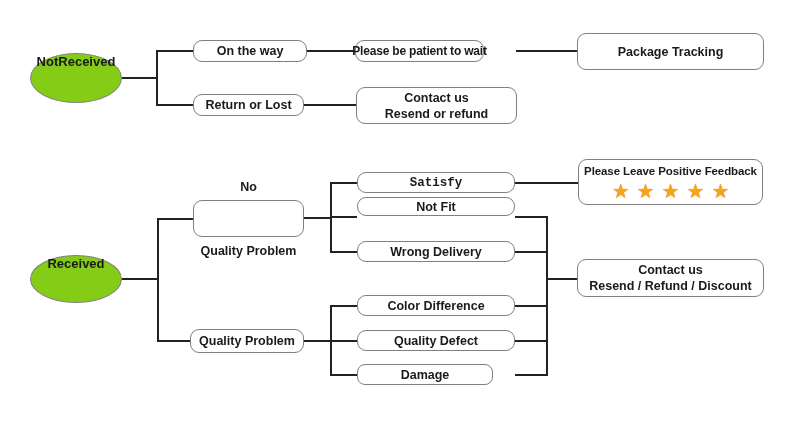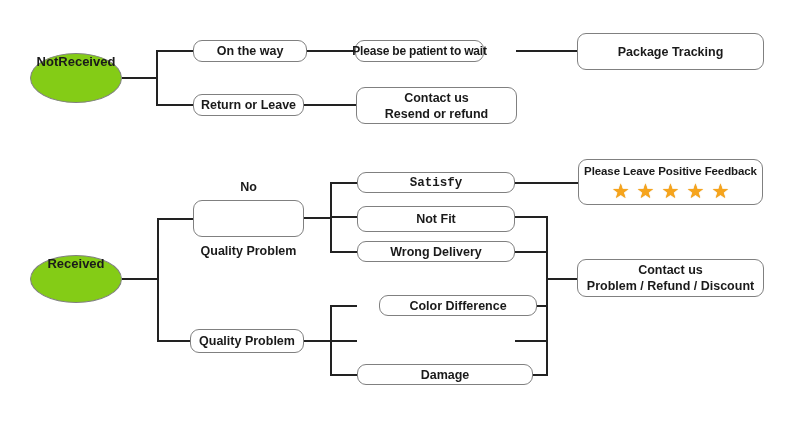--- a/index.html
+++ b/index.html
@@ -82,21 +82,21 @@
   <div class="ellipse" style="left:30px; top:53px; width:92px; height:50px;">
     <span>Not</span>
     <span>Received</span>
   </div>
 
   <div class="node" style="left:193px; top:40px; width:114px; height:22px;">
     <span>On the way</span>
   </div>
 
   <div class="node" style="left:193px; top:94px; width:111px; height:22px;">
-    <span>Return or Leave</span>
+    <span>Return or Lost</span>
   </div>
 
   <div class="node fit" style="left:355px; top:40px; width:129px; height:22px;">
     <span>Please be patient to wait</span>
   </div>
 
   <div class="node" style="left:577px; top:33px; width:187px; height:37px;">
     <span>Package Tracking</span>
   </div>
 
@@ -123,45 +123,48 @@
   </div>
 
   <div class="node" style="left:190px; top:329px; width:114px; height:24px;">
     <span>Quality Problem</span>
   </div>
 
   <div class="node" style="left:357px; top:172px; width:158px; height:21px;font-family:Liberation Mono, monospace;">
     <span>Satisfy</span>
   </div>
 
-  <div class="node" style="left:357px; top:206px; width:158px; height:26px;">
+  <div class="node" style="left:357px; top:197px; width:158px; height:19px;">
     <span>Not Fit</span>
   </div>
 
   <div class="node" style="left:357px; top:241px; width:158px; height:21px;">
     <span>Wrong Delivery</span>
   </div>
 
-  <div class="node" style="left:357px; top:295px; width:158px; height:21px;margin-left:22px;">
+  <div class="node" style="left:357px; top:295px; width:158px; height:21px;">
     <span>Color Difference</span>
   </div>
 
+  <div class="node" style="left:357px; top:330px; width:158px; height:21px;">
+    <span>Quality Defect</span>
+  </div>
 
-  <div class="node" style="left:357px; top:364px; width:176px; height:21px;">
+  <div class="node" style="left:357px; top:364px; width:136px; height:21px;border-radius:8px;">
     <span>Damage</span>
   </div>
 
   <div class="node" style="left:578px; top:159px; width:185px; height:46px;">
     <span class="small-label">Please Leave Positive Feedback</span>
     <span class="stars">★★★★★</span>
   </div>
 
   <div class="node" style="left:577px; top:259px; width:187px; height:38px;">
     <span>Contact us</span>
-    <span>Problem / Refund / Discount</span>
+    <span>Resend / Refund / Discount</span>
   </div>
 
   <div class="hline" style="left:122px; top:278px; width:35px;"></div>
   <div class="vline" style="left:157px; top:218px; height:123px;"></div>
   <div class="hline" style="left:157px; top:218px; width:36px;"></div>
   <div class="hline" style="left:157px; top:340px; width:33px;"></div>
 
   <div class="hline" style="left:304px; top:217px; width:26px;"></div>
   <div class="vline" style="left:330px; top:182px; height:70px;"></div>
   <div class="hline" style="left:330px; top:182px; width:27px;"></div>

